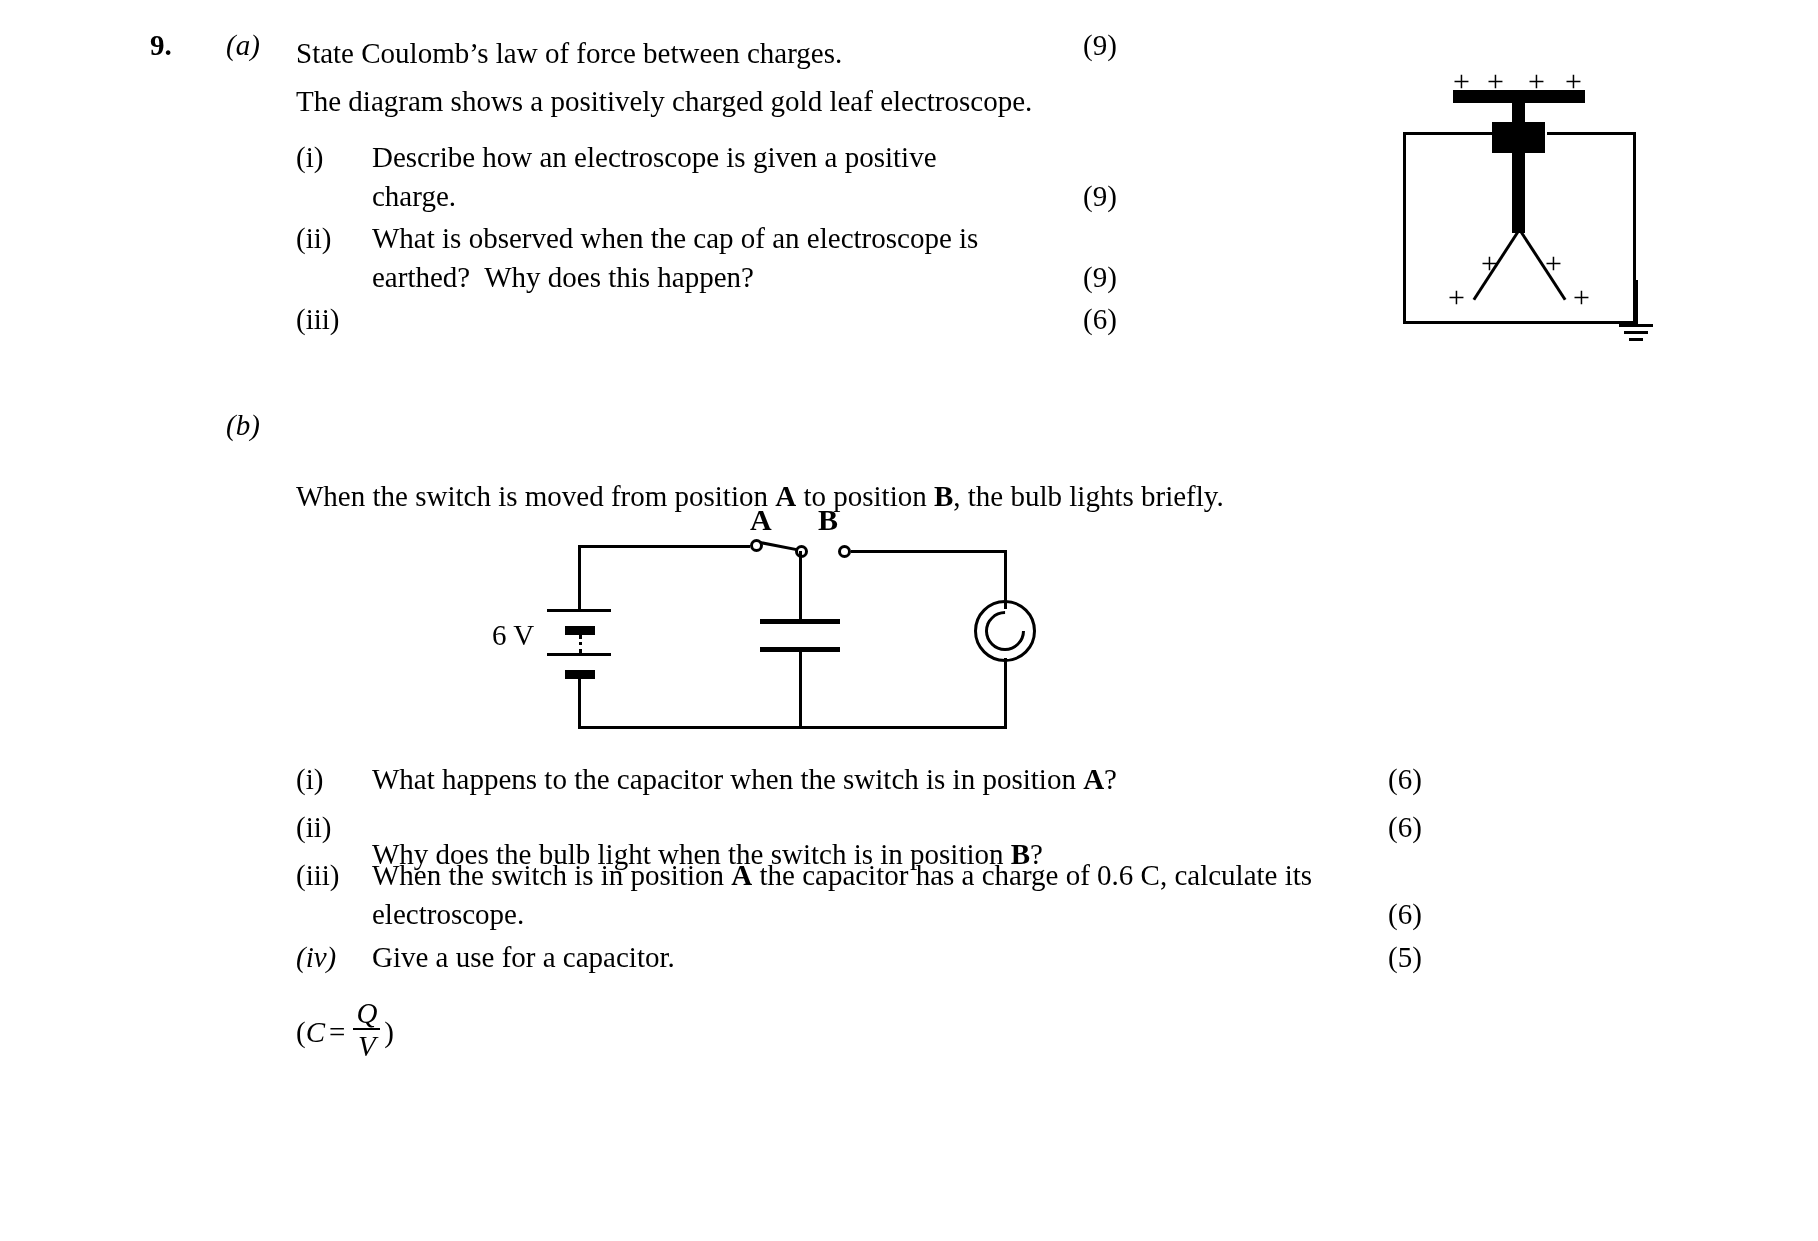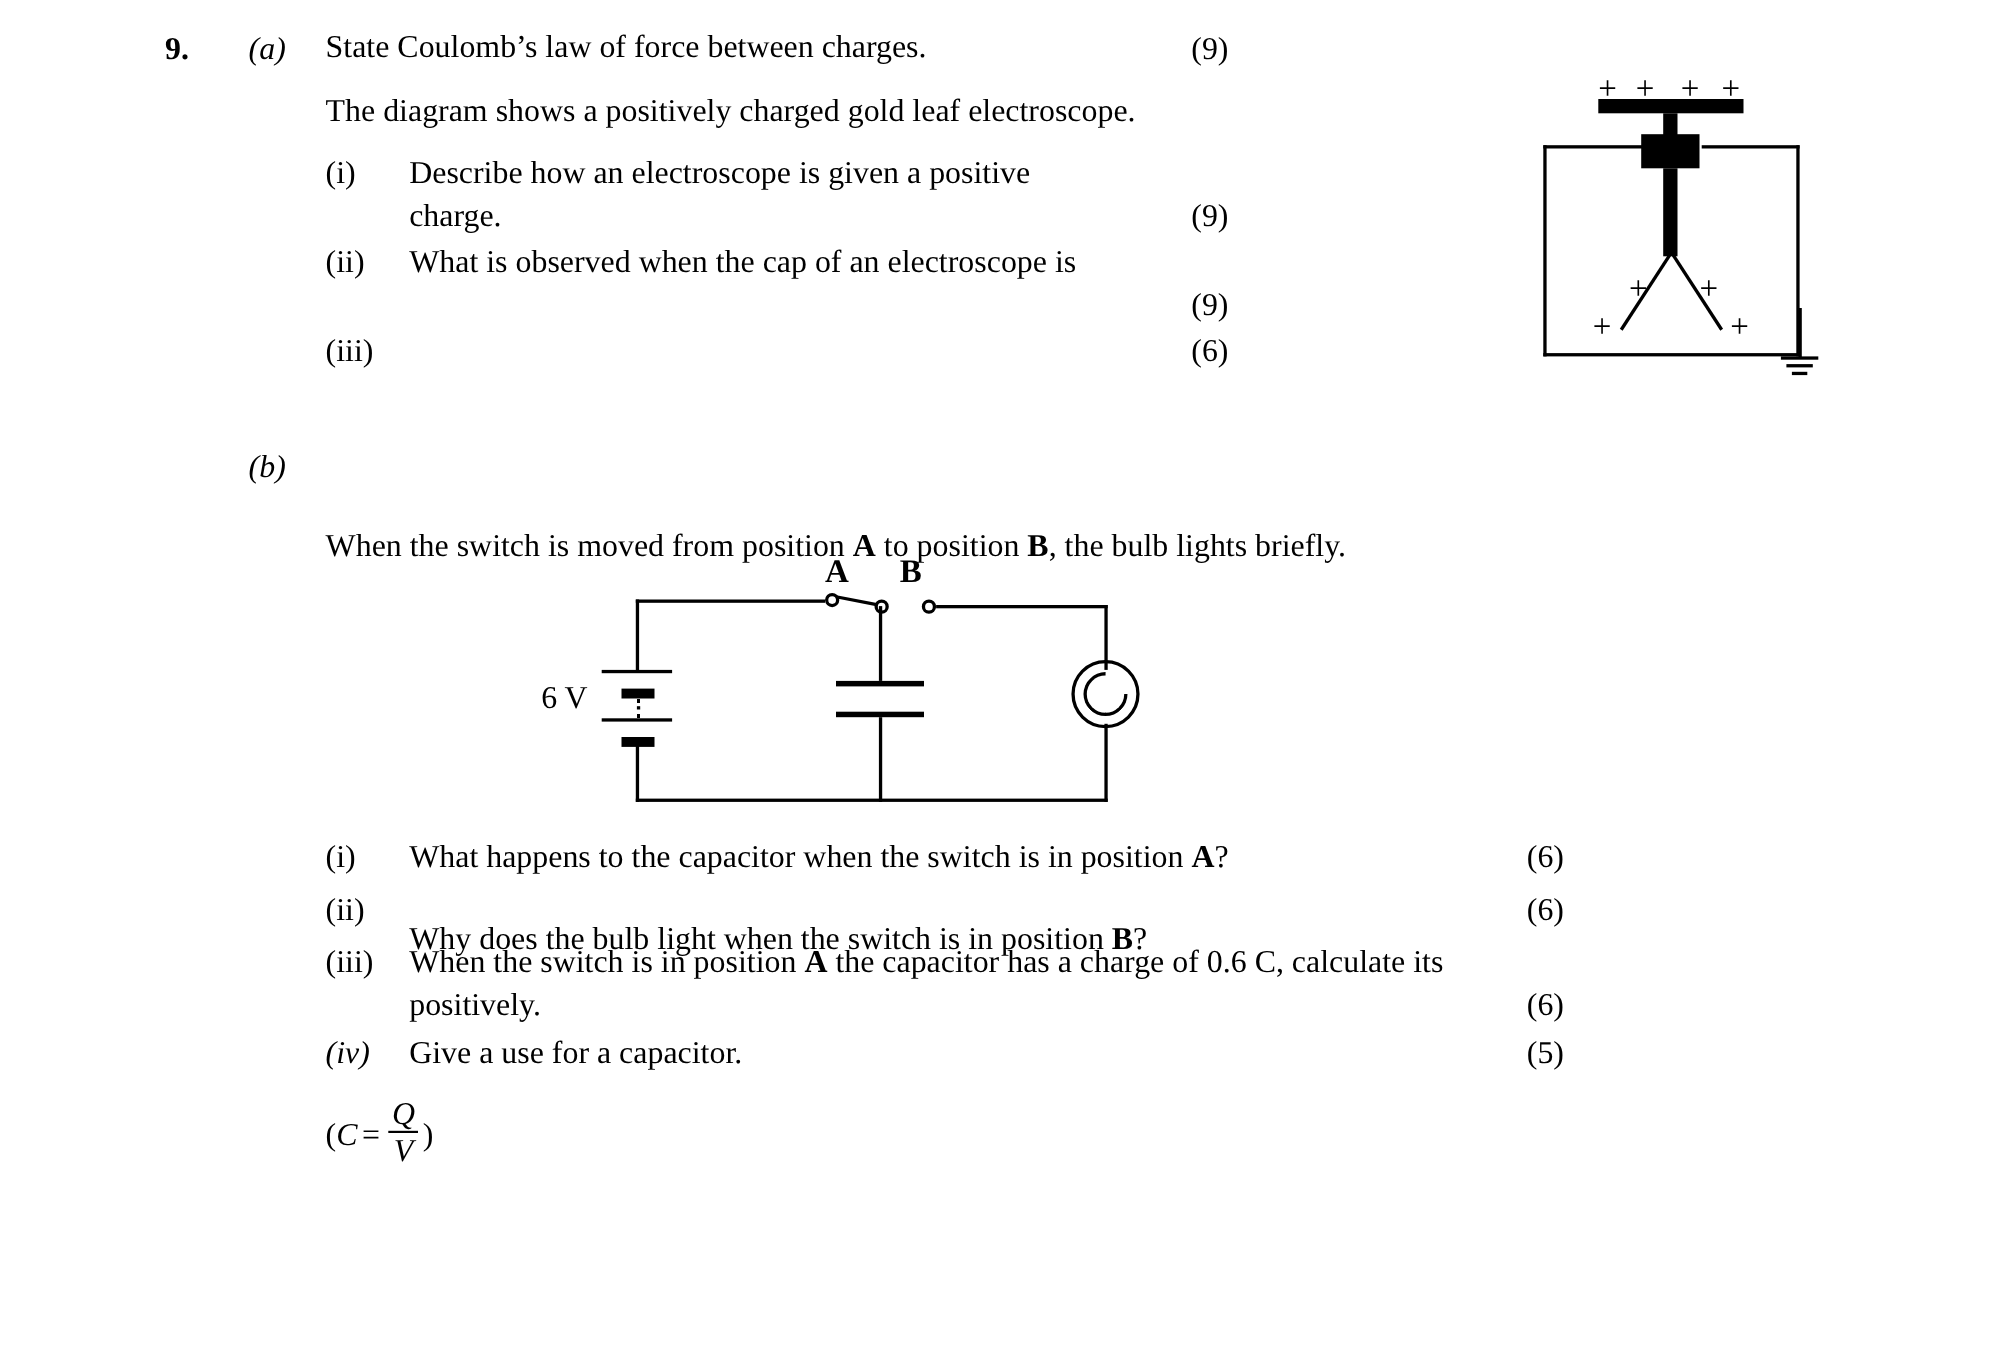--- a/index.html
+++ b/index.html
@@ -267,33 +267,34 @@
 </style>
 </head>
 <body>
 
 <div class="page">
 
   <span class="txt qnum" style="left:150px; top:26px;">9.</span>
 
   <span class="txt part" style="left:226px; top:26px;">(a)</span>
 
-  <span class="txt" style="left:296px; top:24px;">State Coulomb’s law of force between charges.</span>
+  <span class="txt" style="left:296px; top:34px;">State Coulomb’s law of force between charges.</span>
 
   <span class="marks" style="left:1083px; top:26px;">(9)</span>
 
   <span class="txt" style="left:296px; top:82px;">The diagram shows a positively charged gold leaf electroscope.</span>
 
   <span class="txt" style="left:296px; top:138px;">(i)</span>
   <span class="txt" style="left:372px; top:138px;">Describe how an electroscope is given a positive</span>
   <span class="txt" style="left:372px; top:177px;">charge.</span>
   <span class="marks" style="left:1083px; top:177px;">(9)</span>
 
   <span class="txt" style="left:296px; top:219px;">(ii)</span>
   <span class="txt" style="left:372px; top:219px;">What is observed when the cap of an electroscope is</span>
+  <span class="txt" style="left:372px; top:258px;">earthed?  Why does this happen?</span>
   <span class="marks" style="left:1083px; top:258px;">(9)</span>
 
   <span class="txt" style="left:296px; top:300px;">(iii)</span>
   <span class="marks" style="left:1083px; top:300px;">(6)</span>
 
   <div id="electroscope">
 
     <span class="es-plus" style="left:58px;  top:6px;">+</span>
     <span class="es-plus" style="left:92px;  top:6px;">+</span>
     <span class="es-plus" style="left:133px; top:6px;">+</span>
@@ -368,21 +369,21 @@
   <span class="txt" style="left:296px; top:760px;">(i)</span>
   <span class="txt" style="left:372px; top:760px;"><span>What happens to the capacitor when the switch is in position </span><span class="b">A</span><span>?</span></span>
   <span class="marks" style="left:1388px; top:760px;">(6)</span>
 
   <span class="txt" style="left:296px; top:808px;">(ii)</span>
   <span class="txt" style="left:372px; top:835px;"><span>Why does the bulb light when the switch is in position </span><span class="b">B</span><span>?</span></span>
   <span class="marks" style="left:1388px; top:808px;">(6)</span>
 
   <span class="txt" style="left:296px; top:856px;">(iii)</span>
   <span class="txt" style="left:372px; top:856px;"><span>When the switch is in position </span><span class="b">A</span><span> the capacitor has a charge of 0.6 C, calculate its</span></span>
-  <span class="txt" style="left:372px; top:895px;">positively.</span>
+  <span class="txt" style="left:372px; top:895px;">electroscope.</span>
   <span class="marks" style="left:1388px; top:895px;">(6)</span>
 
   <span class="txt" style="left:296px; top:938px;font-style:italic;">(iv)</span>
   <span class="txt" style="left:372px; top:938px;">Give a use for a capacitor.</span>
   <span class="marks" style="left:1388px; top:938px;">(5)</span>
 
   <div id="formula">
     <span>(</span>
       <span class="it">C</span>
       <span style="padding:0 4px;">=</span>

